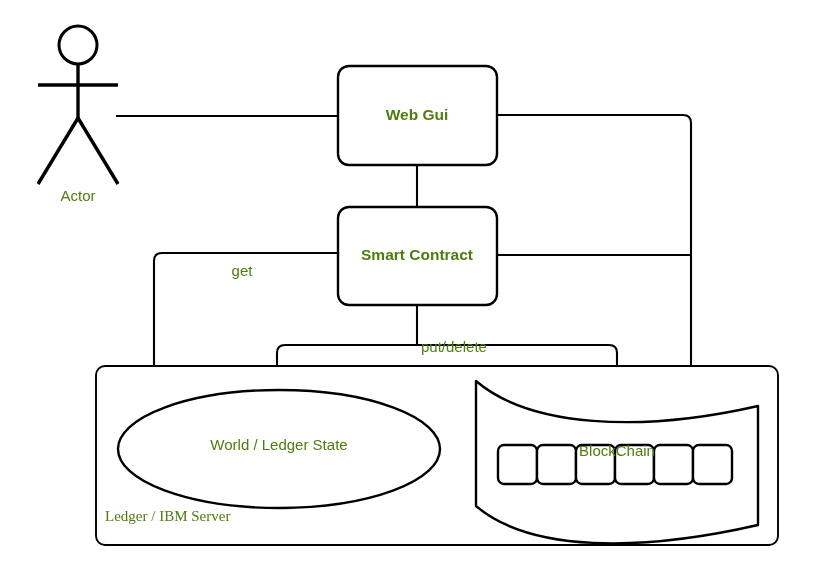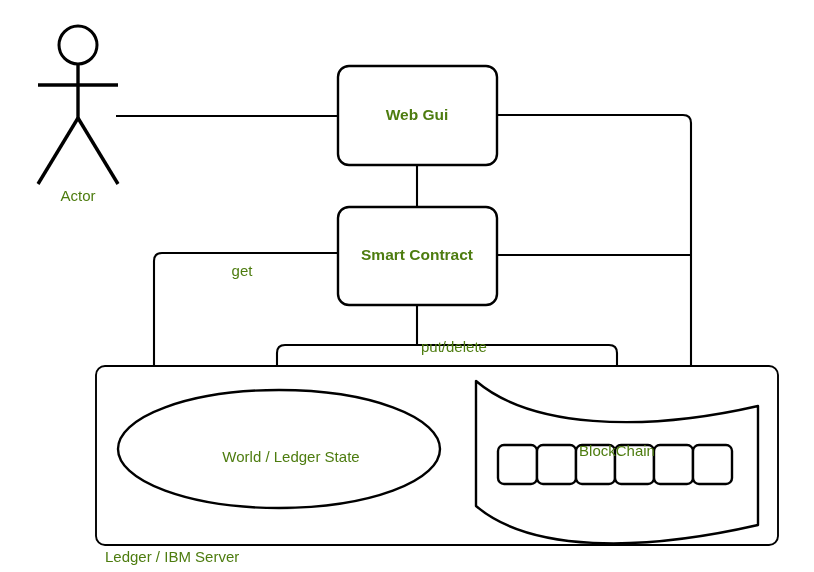--- a/index.html
+++ b/index.html
@@ -139,19 +139,19 @@
   <div class="lbl lbl-plain lbl-center" style="left:78px; top:195px;">Actor</div>
 
   <div class="lbl lbl-bold lbl-center" style="left:417px; top:115px;">Web Gui</div>
 
   <div class="lbl lbl-bold lbl-center" style="left:417px; top:255px;">Smart Contract</div>
 
   <div class="lbl lbl-plain lbl-center" style="left:242px; top:270px;">get</div>
 
   <div class="lbl lbl-plain" style="left:421px; top:316px;margin-top:23px;">put/delete</div>
 
-  <div class="lbl lbl-plain lbl-center" style="left:291px; top:444px;margin-top:12px;">World / Ledger State</div>
+  <div class="lbl lbl-plain lbl-center" style="left:279px; top:444px;">World / Ledger State</div>
 
   <div class="lbl lbl-plain lbl-center" style="left:617px; top:450px;">BlockChain</div>
 
-  <div class="lbl lbl-plain" style="left:105px; top:549px;">Ledger / IBM Server</div>
+  <div class="lbl lbl-plain" style="left:105px; top:509px;font-family:Liberation Serif, serif;">Ledger / IBM Server</div>
 
 </div>
 
 </body></html>

